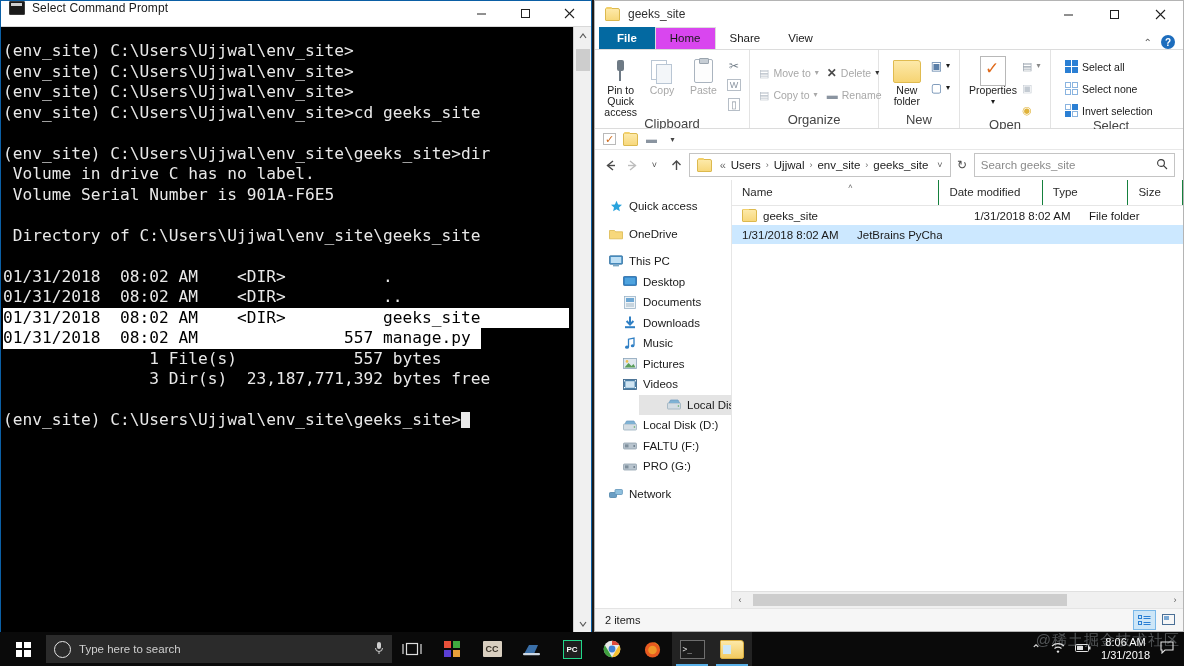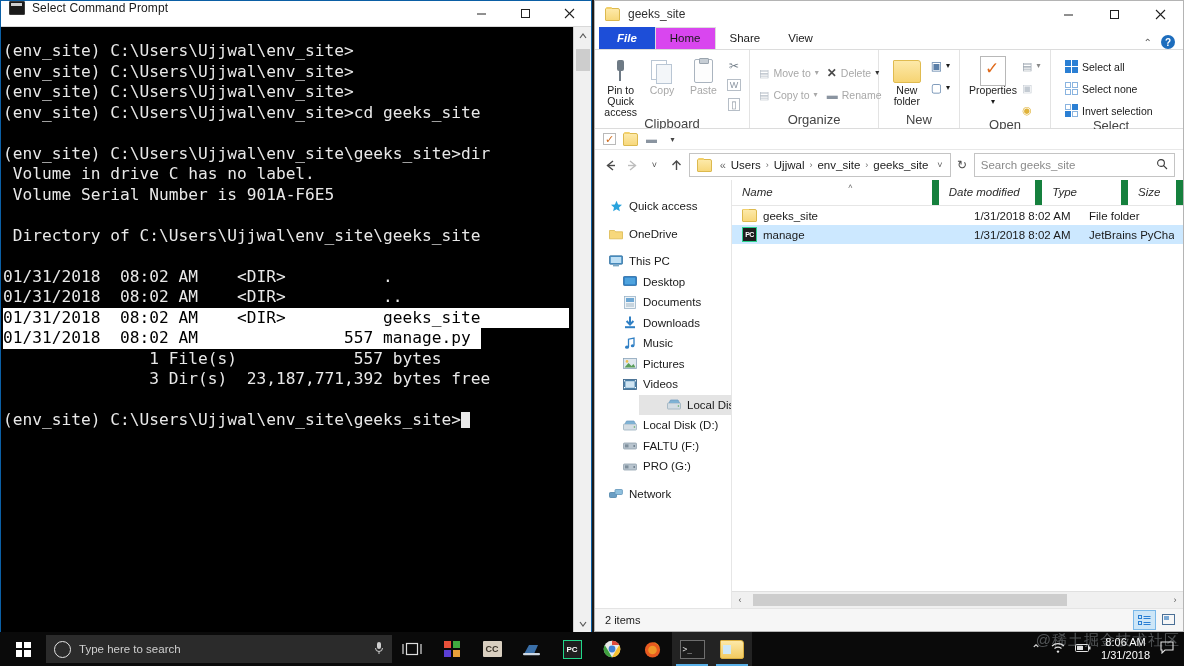--- a/index.html
+++ b/index.html
@@ -102,21 +102,21 @@
   }
 
   
   .exp-tabs {
     height:22px; display:flex; align-items:flex-end; flex:none;
     background:#fff; position:relative; padding-left:4px;
   }
   .tab {
     font-size:11.5px; color:#1a1a1a; padding:3px 14px 4px; line-height:14px;
   }
-  .tab.file { background:#1d4ed8; color:#fff; font-weight:bold; padding:4px 18px 4px;font-style:italic; }
+  .tab.file { background:#0369a1; color:#fff; font-weight:bold; padding:4px 18px 4px; }
   .tab.active { background:#d946ef; border:1px solid #dcdcdc; border-bottom:none; }
   .tab-right { margin-left:auto; display:flex; align-items:center; padding-right:8px; gap:9px; }
   .help-ico {
     width:14px; height:14px; border-radius:50%; background:#1d6dbd; color:#fff;
     font-size:10px; font-weight:bold; display:flex; align-items:center; justify-content:center;
   }
   .chev-up { font-size:10px; color:#555; }
 
   
   .ribbon {
@@ -202,21 +202,21 @@
   .nav-item.child { padding-left:28px; }
   .nav-item.sel { background:#e4e4e4;margin-left:44px; }
   .nav-gap { height:7px; }
   .nav-ico { width:14px; height:13px; flex:none; display:flex; align-items:center; justify-content:center; }
 
   .list-pane { flex:1; display:flex; flex-direction:column; min-width:0; }
   .col-head {
     height:25px; display:flex; align-items:center; font-size:11.5px; color:#2a2a2a;
     border-bottom:1px solid #e6e6e6; position:relative;
   }
-  .col { padding-left:10px; box-sizing:border-box; border-right:7px solid #15803d; height:25px; line-height:25px; overflow:hidden; white-space:nowrap;font-style:italic; }
+  .col { padding-left:10px; box-sizing:border-box; border-right:1px solid #15803d; height:25px; line-height:25px; overflow:hidden; white-space:nowrap; }
   .col.name { width:232px; }
   .col.date { width:115px; }
   .col.type { width:95px; }
   .col.size { width:60px; }
   .sort-arrow { position:absolute; left:116px; top:2px; font-size:8px; color:#6a6a6a; }
   .rows { flex:1; }
   .row { height:19px; display:flex; align-items:center; font-size:11.5px; color:#1a1a1a; }
   .row.sel { background:#cce8ff; }
   .cell { box-sizing:border-box; padding-left:10px; white-space:nowrap; overflow:hidden; }
   .cell.name { width:232px; display:flex; align-items:center; gap:6px; padding-left:10px; }
@@ -740,24 +740,20 @@
         <div class="rows" id="file-rows">
             <div class="row">
               <div class="cell name">
                 <div class="folder-ico-sm" style="margin: 0px;"></div>
                 <span>geeks_site</span>
               </div>
               <div class="cell date">1/31/2018 8:02 AM</div>
               <div class="cell type">File folder</div>
             </div>
             <div class="row sel">
-              <div class="cell name">
-                <div class="pc-ico">PC</div>
-                <span>manage</span>
-              </div>
               <div class="cell date">1/31/2018 8:02 AM</div>
               <div class="cell type">JetBrains PyChar...</div>
             </div>
           </div>
         <div class="hscroll">
           <div class="hs-arrow">‹</div>
           <div class="hs-track">
             <div class="hs-thumb"></div>
           </div>
           <div class="hs-arrow">›</div>

